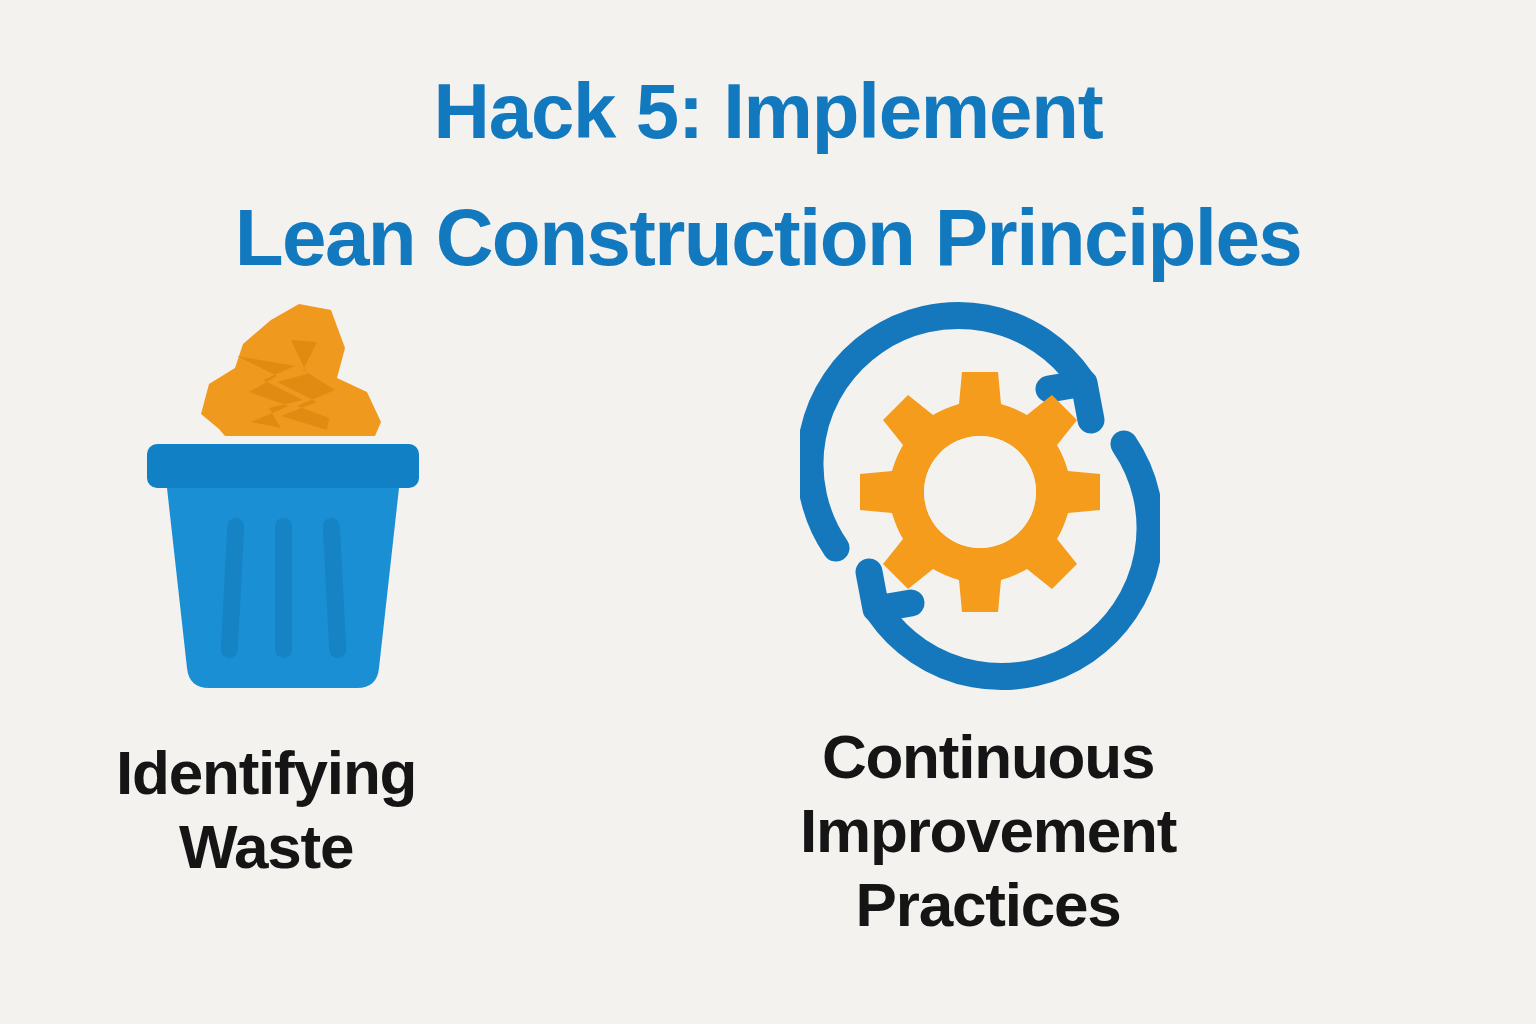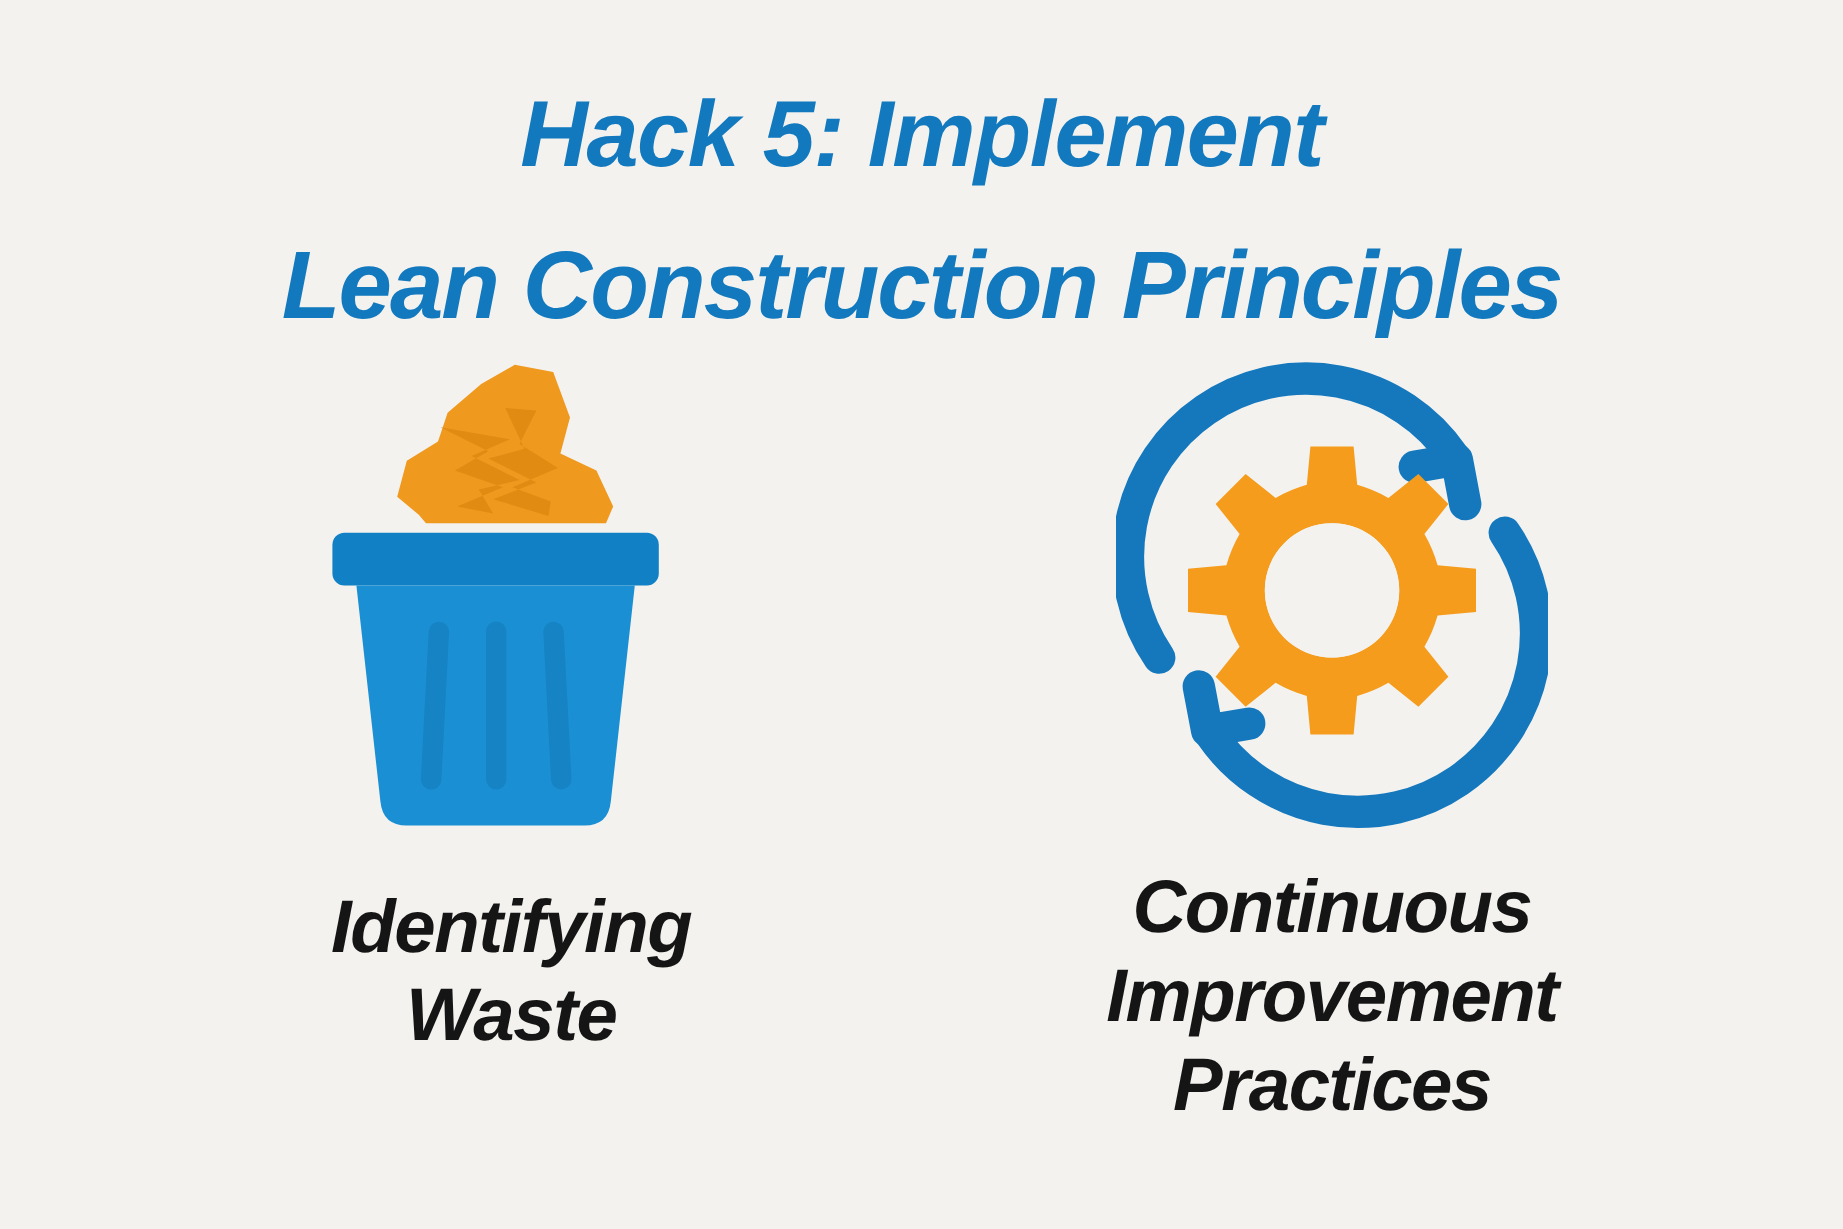--- a/index.html
+++ b/index.html
@@ -13,21 +13,20 @@
     background: #f3f2ef;
     font-family: "Liberation Sans", sans-serif;
     overflow: hidden;
   }
 
   #slide {
     position: relative;
     width: 1392px;
     height: 1024px;
     background: #f3f2ef;
-    font-style: italic;
   }
 
   
   .title-block {
     position: absolute;
     left: 0;
     top: 62px;
     width: 1536px;
     text-align: center;
   }
@@ -55,21 +54,21 @@
     height: 700px;
     display: flex;
     flex-direction: row;
     align-items: flex-start;
     justify-content: center;
   }
   .panel {
     width: 620px;
     display: flex;
     flex-direction: column;
-    align-items: center;
+    align-items: flex-start;
   }
   .panel-left  { margin-right: 32px; }
   .panel-right { margin-left: 32px; }
 
   .icon-wrap {
     width: 360px;
     height: 400px;
     display: flex;
     align-items: center;
     justify-content: center;

